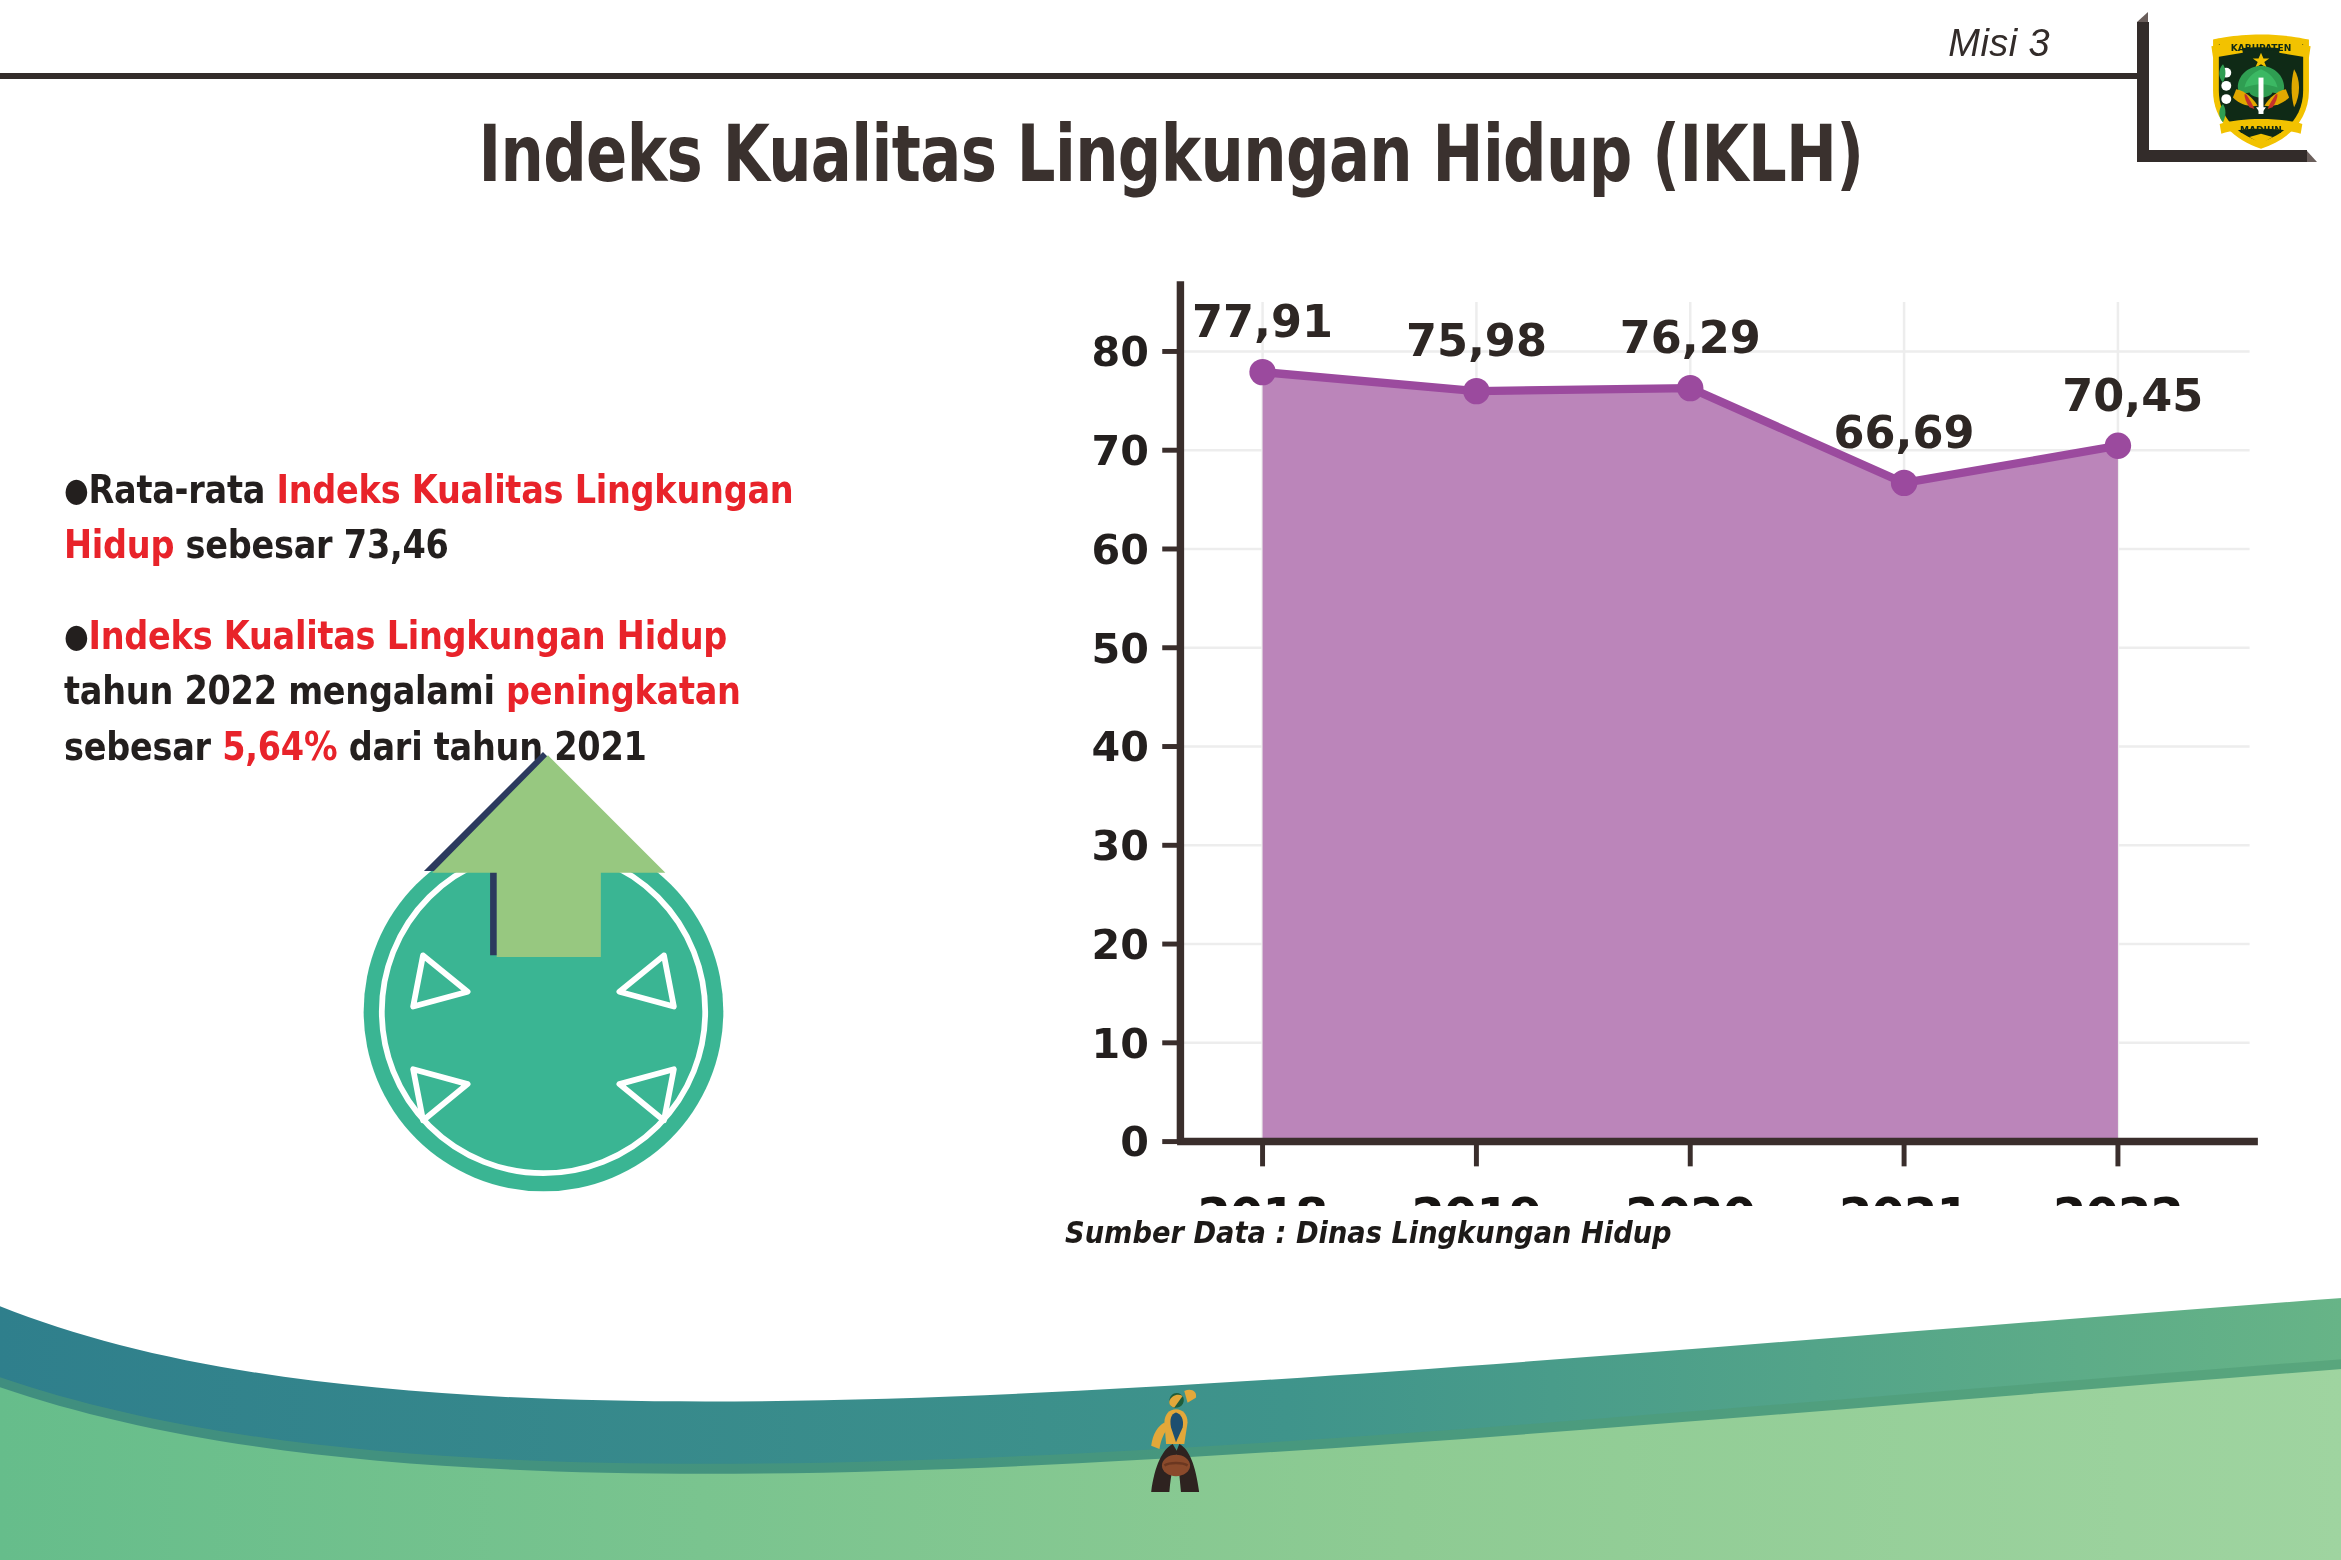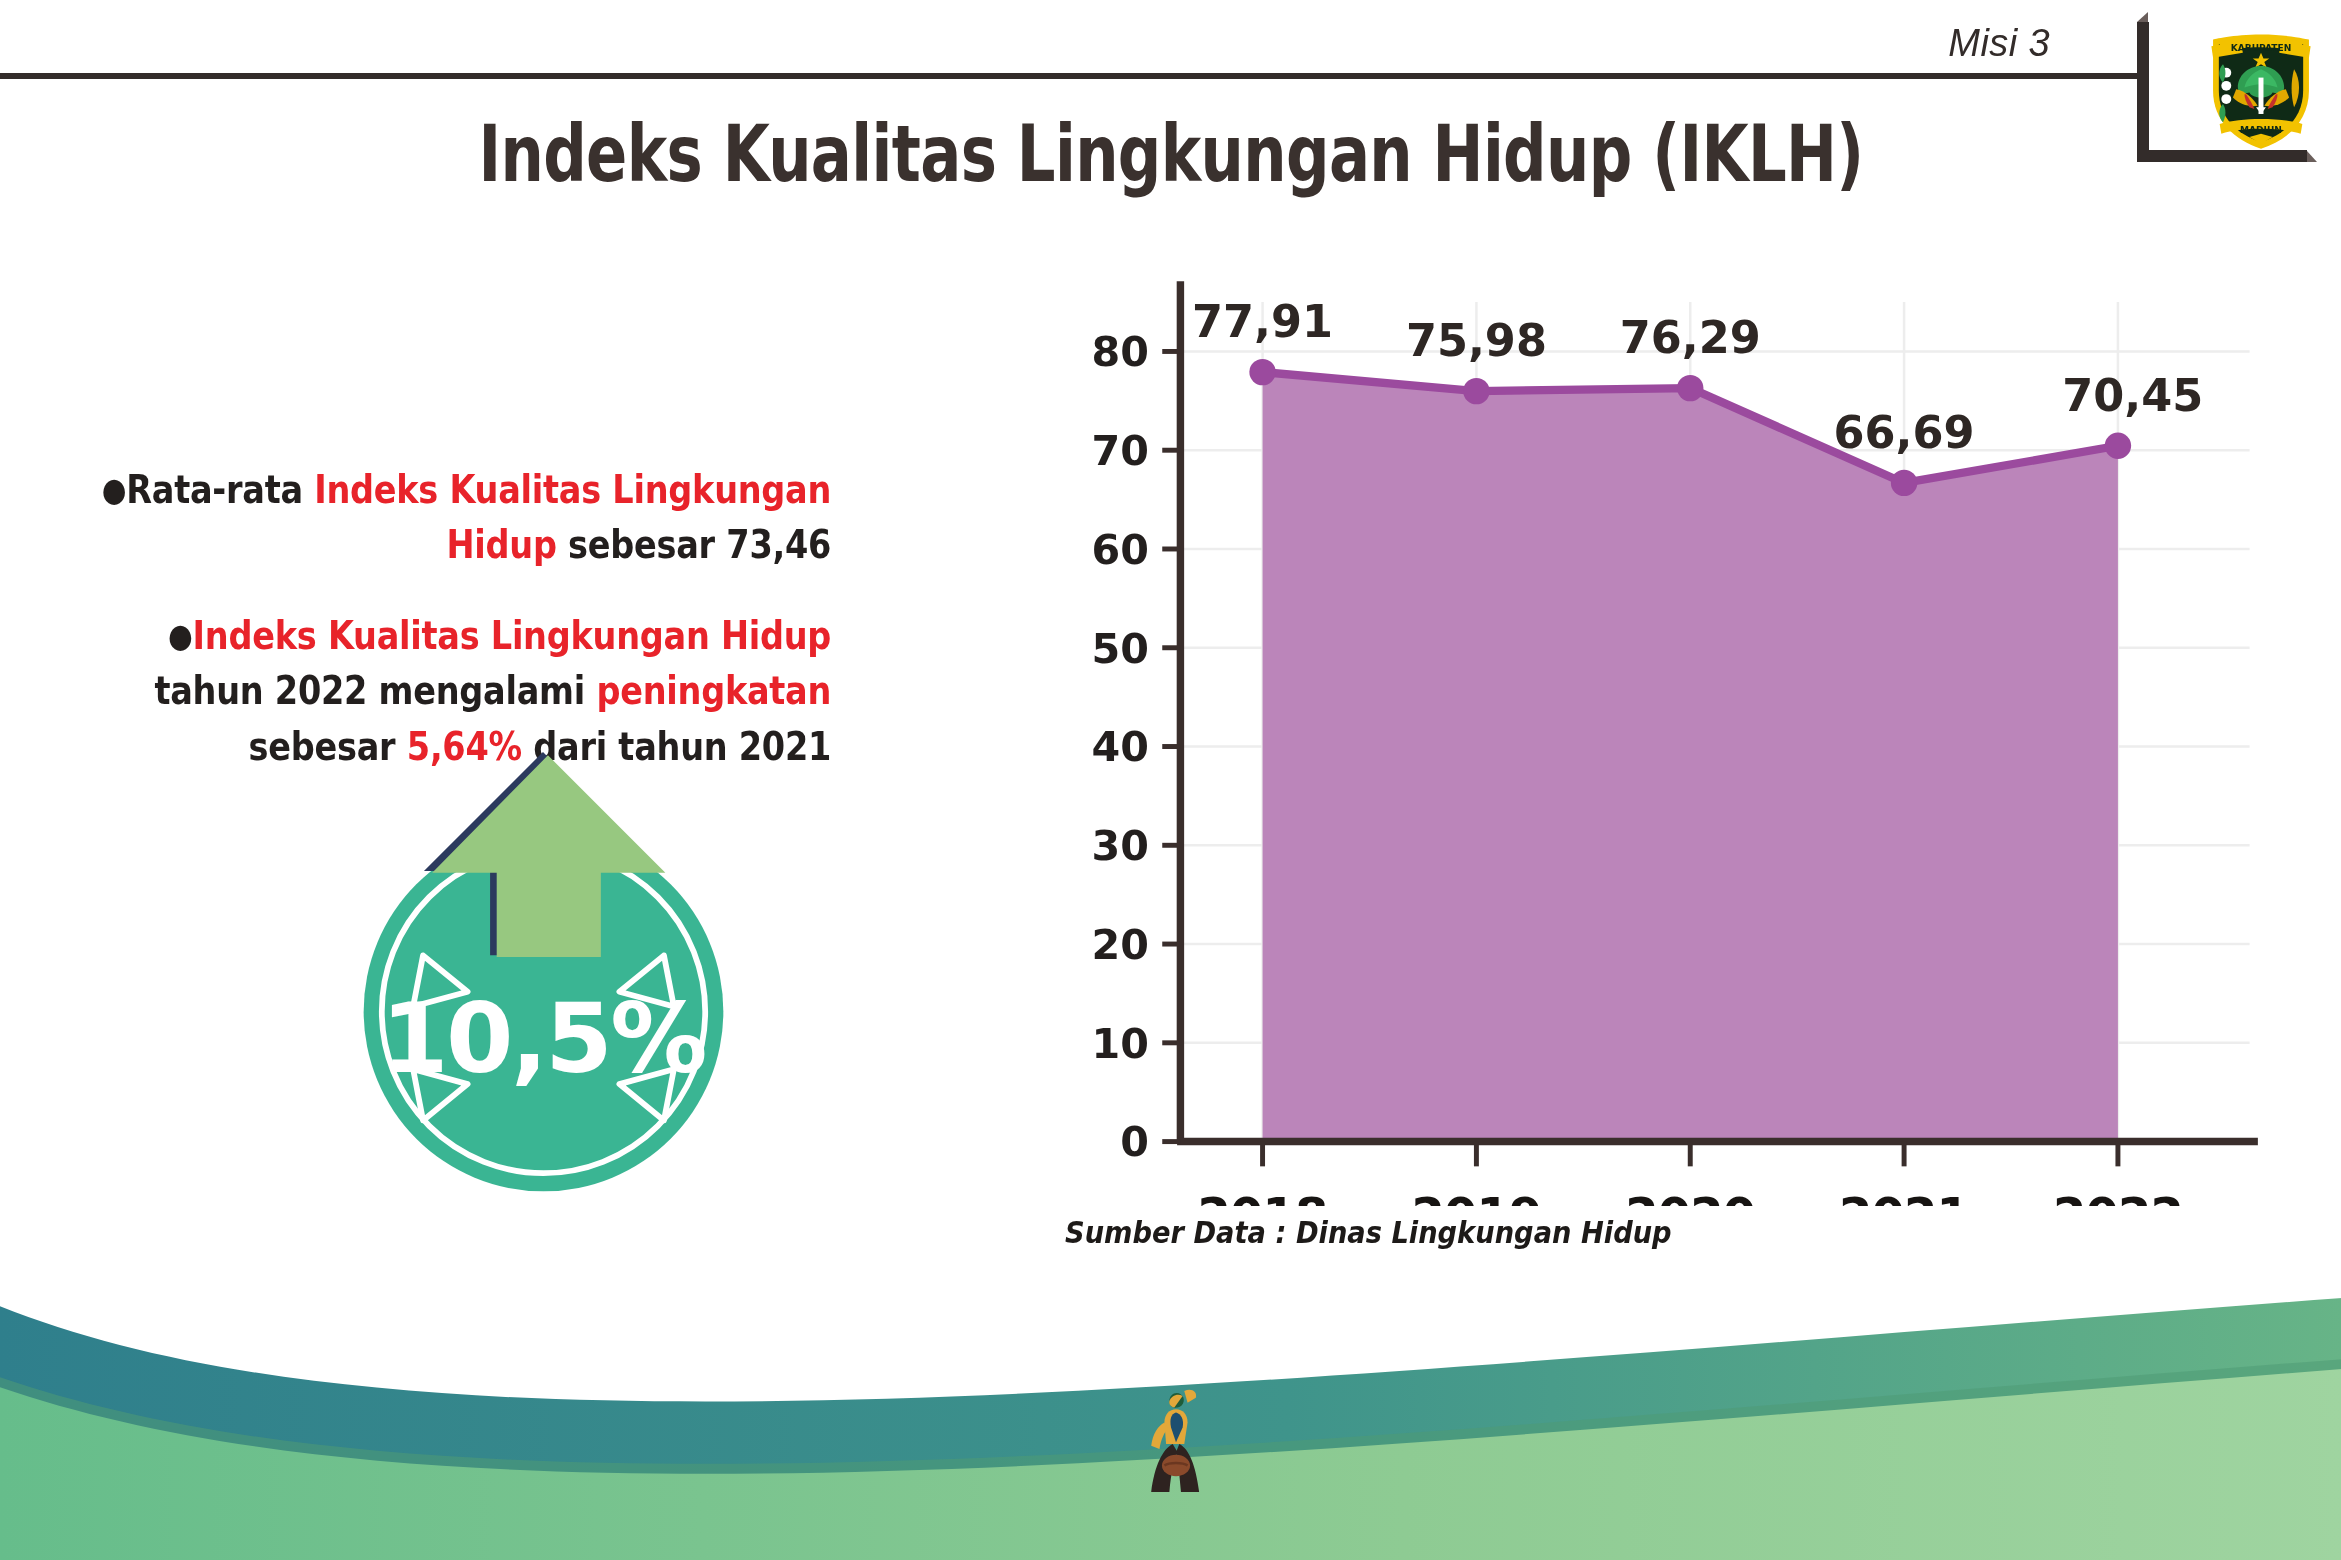--- a/index.html
+++ b/index.html
@@ -48,21 +48,21 @@
     font-weight: bold;
     font-size: 78px;
     letter-spacing: -0.8px;
     color: #3a312e;
     transform: scaleX(0.78);
     transform-origin: center top;
     white-space: nowrap;
   }
 
   
-  #left-panel { position: absolute; left: 64px; top: 462px; width: 892px; text-align: right; }
+  #left-panel { position: absolute; left: 64px; top: 462px; width: 892px; }
   .bullet {
     font-family: "DejaVu Sans", sans-serif;
     font-weight: bold;
     font-size: 39px;
     line-height: 1.42;
     color: #231f1e;
     margin-bottom: 35px;
     transform: scaleX(0.86);
     transform-origin: left top;
     letter-spacing: -0.3px;
@@ -178,21 +178,20 @@
     <path d="M396 152 L342 196 L408 214 Z" fill="none" stroke="#ffffff" stroke-width="7" stroke-linejoin="round"></path>
     <path d="M104 352 L158 308 L92 290 Z" fill="none" stroke="#ffffff" stroke-width="7" stroke-linejoin="round"></path>
     <path d="M396 352 L342 308 L408 290 Z" fill="none" stroke="#ffffff" stroke-width="7" stroke-linejoin="round"></path>
   </svg>
 
   <svg id="badge-arrow" viewBox="0 0 300 260">
     <path d="M150 6 L294 150 L214 150 L214 252 L86 252 L86 150 L6 150 Z" fill="#2c3a5e"></path>
     <path d="M156 10 L298 152 L220 152 L220 254 L94 254 L94 152 L16 152 Z" fill="#97c880"></path>
   </svg>
 
-  <div id="badge-pct">10,5%</div>
 </div>
 
 <div id="chart">
   <svg viewBox="0 0 1560 1130" width="1288" height="933">
     <g id="gridlines">
         <line x1="250" y1="1052" x2="1545" y2="1052" stroke="#ededed" stroke-width="3"></line>
         <line x1="250" y1="932.375" x2="1545" y2="932.375" stroke="#ededed" stroke-width="3"></line>
         <line x1="250" y1="812.75" x2="1545" y2="812.75" stroke="#ededed" stroke-width="3"></line>
         <line x1="250" y1="693.125" x2="1545" y2="693.125" stroke="#ededed" stroke-width="3"></line>
         <line x1="250" y1="573.5" x2="1545" y2="573.5" stroke="#ededed" stroke-width="3"></line>

